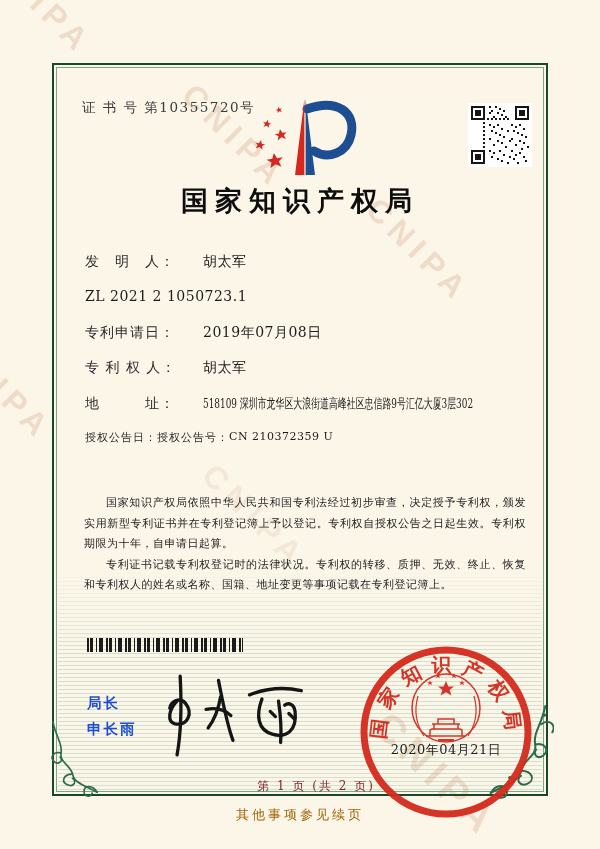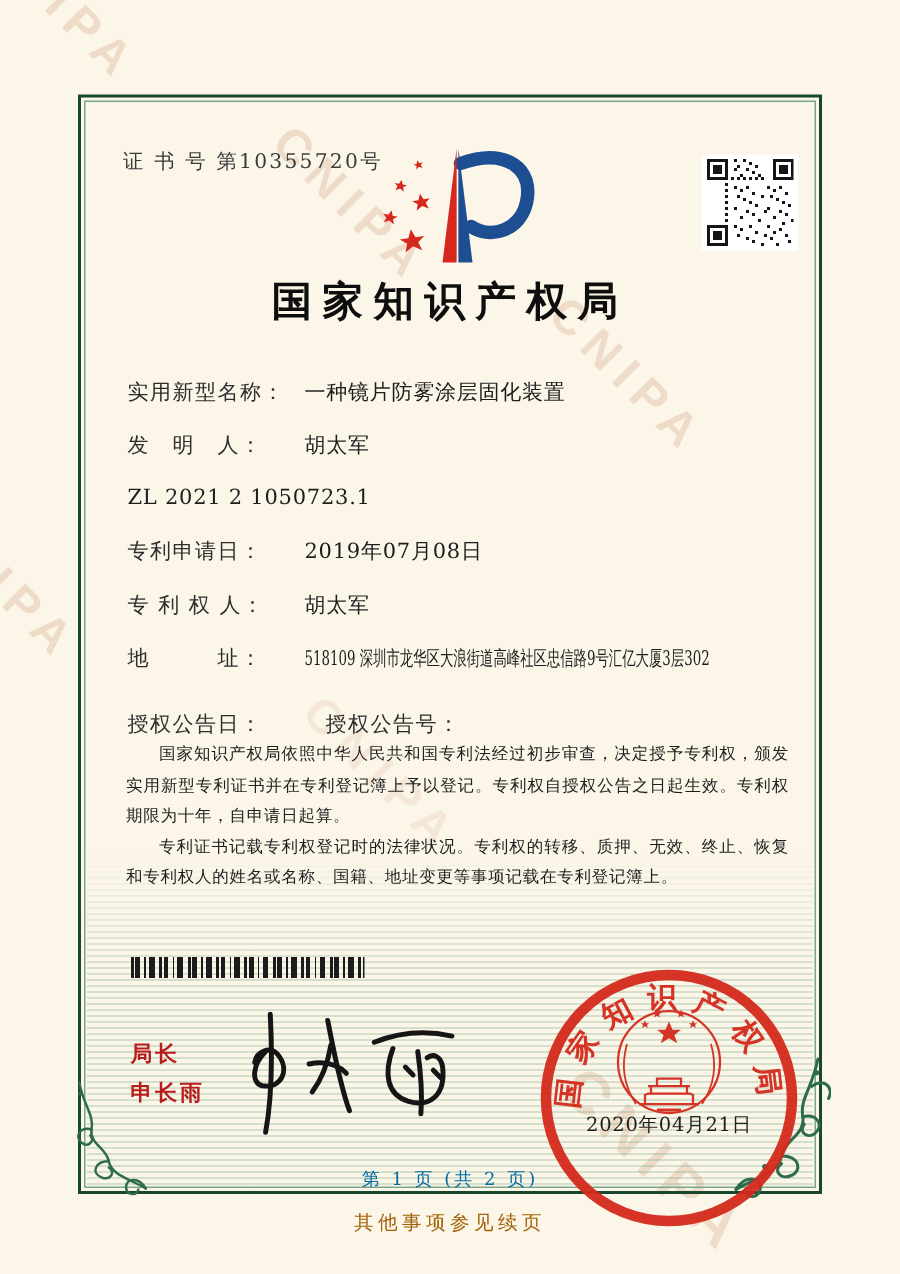--- a/index.html
+++ b/index.html
@@ -50,43 +50,43 @@
   .title{
     position:absolute;left:0;top:118px;width:100%;text-align:center;
     font-size:27px;font-weight:bold;letter-spacing:7px;color:#0e0e0e;z-index:2;
   }
   
   .fields{position:absolute;left:31px;top:188px;width:448px;z-index:2;}
   .field-row{height:35.4px;display:flex;align-items:baseline;font-size:14px;}
   .flabel{width:118px;flex:none;color:#2d2d2d;letter-spacing:1px;}
   .fvalue{color:#1d1d1d;letter-spacing:0.5px;white-space:nowrap;}
   .fvalue.squeeze{display:inline-block;transform:scaleX(0.66);transform-origin:left center;font-size:13.5px;letter-spacing:0;}
-  .grant-row{display:flex;align-items:center;font-size:14px;height:35.4px;gap:42px;}
+  .grant-row{display:flex;align-items:flex-start;font-size:11px;height:35.4px;}
   .grant-row .flabel{width:auto;}
   .grant-row .gv1{margin-right:30px;letter-spacing:1px;}
   
   .body-text{
     position:absolute;left:30px;top:428px;width:442px;z-index:2;
     font-size:11px;line-height:20.5px;color:#1e1e1e;text-align:justify;
     letter-spacing:0.5px;
   }
   .body-text p{margin:0;text-indent:2em;}
   
   .barcode{
     position:absolute;left:33px;top:573px;width:156px;height:14px;z-index:2;
     background:repeating-linear-gradient(90deg,
       #1b1b1b 0 2px,transparent 2px 3px,#1b1b1b 3px 6px,transparent 6px 9px,
       #1b1b1b 9px 10px,transparent 10px 12px,#1b1b1b 12px 16px,transparent 16px 19px);
   }
-  .director{position:absolute;left:33px;top:625px;z-index:2;font-size:14.5px;font-weight:bold;color:#b91c1c;line-height:26px;letter-spacing:2px;}
+  .director{position:absolute;left:33px;top:625px;z-index:2;font-size:14.5px;font-weight:bold;color:#1d4ed8;line-height:26px;letter-spacing:2px;}
   .signature{position:absolute;left:92px;top:605px;width:176px;height:88px;z-index:3;}
   .seal{position:absolute;left:304px;top:579px;width:176px;height:176px;z-index:3;opacity:0.95;}
   .page-num{
     position:absolute;left:0;top:713px;width:100%;text-align:center;
-    font-size:12px;color:#0369a1;letter-spacing:2px;z-index:2;
+    font-size:12px;color:#7f1d1d;letter-spacing:2px;z-index:2;padding-left:16px;
   }
   .cont-note{
     position:absolute;left:0;top:806px;width:100%;text-align:center;
     font-size:13px;color:#a16207;letter-spacing:3px;z-index:2;
   }
 </style>
 </head>
 <body>
 
 <div class="page">
@@ -162,24 +162,20 @@
           <path d="M9,9h1v1h-1z M11,10h1v1h-1z M13,9h1v1h-1z M15,11h1v1h-1z M10,12h1v1h-1z M12,13h1v1h-1z M14,14h1v1h-1z M16,15h1v1h-1z M9,16h1v1h-1z M13,17h1v1h-1z M15,18h1v1h-1z M11,19h1v1h-1z M17,20h1v1h-1z M18,12h1v1h-1z M19,17h1v1h-1z"></path>
           <path d="M9,22h1v1h-1z M11,23h1v1h-1z M14,22h1v1h-1z M16,24h1v1h-1z M10,25h1v1h-1z M13,26h1v1h-1z M15,27h1v1h-1z M18,28h1v1h-1z M20,22h1v1h-1z M22,24h1v1h-1z M24,23h1v1h-1z M26,25h1v1h-1z M21,26h1v1h-1z M23,28h1v1h-1z M27,27h1v1h-1z M25,21h1v1h-1z M19,25h1v1h-1z"></path>
         </g>
       </svg>
     </div>
 
     <div class="title">国家知识产权局</div>
 
     <div class="fields">
       <div class="field-row">
-        <span class="flabel">实用新型名称：</span>
-        <span class="fvalue">一种镜片防雾涂层固化装置</span>
-      </div>
-      <div class="field-row">
         <span class="flabel">发　明　人：</span>
         <span class="fvalue">胡太军</span>
       </div>
       <div class="field-row">
         <span class="fvalue">ZL 2021 2 1050723.1</span>
       </div>
       <div class="field-row">
         <span class="flabel">专利申请日：</span>
         <span class="fvalue">2019年07月08日</span>
       </div>
@@ -187,20 +183,21 @@
         <span class="flabel">专 利 权 人：</span>
         <span class="fvalue">胡太军</span>
       </div>
       <div class="field-row">
         <span class="flabel">地　　　址：</span>
         <span class="fvalue squeeze">518109 深圳市龙华区大浪街道高峰社区忠信路9号汇亿大厦3层302</span>
       </div>
       <div class="grant-row">
         <span class="flabel">授权公告日：</span>
         <span class="flabel">授权公告号：</span>
+        <span class="fvalue">CN 210372359 U</span>
       </div>
     </div>
 
     <div class="body-text">
       <p>国家知识产权局依照中华人民共和国专利法经过初步审查，决定授予专利权，颁发实用新型专利证书并在专利登记簿上予以登记。专利权自授权公告之日起生效。专利权期限为十年，自申请日起算。</p>
       <p>专利证书记载专利权登记时的法律状况。专利权的转移、质押、无效、终止、恢复和专利权人的姓名或名称、国籍、地址变更等事项记载在专利登记簿上。</p>
     </div>
 
     <div class="barcode"></div>
 

